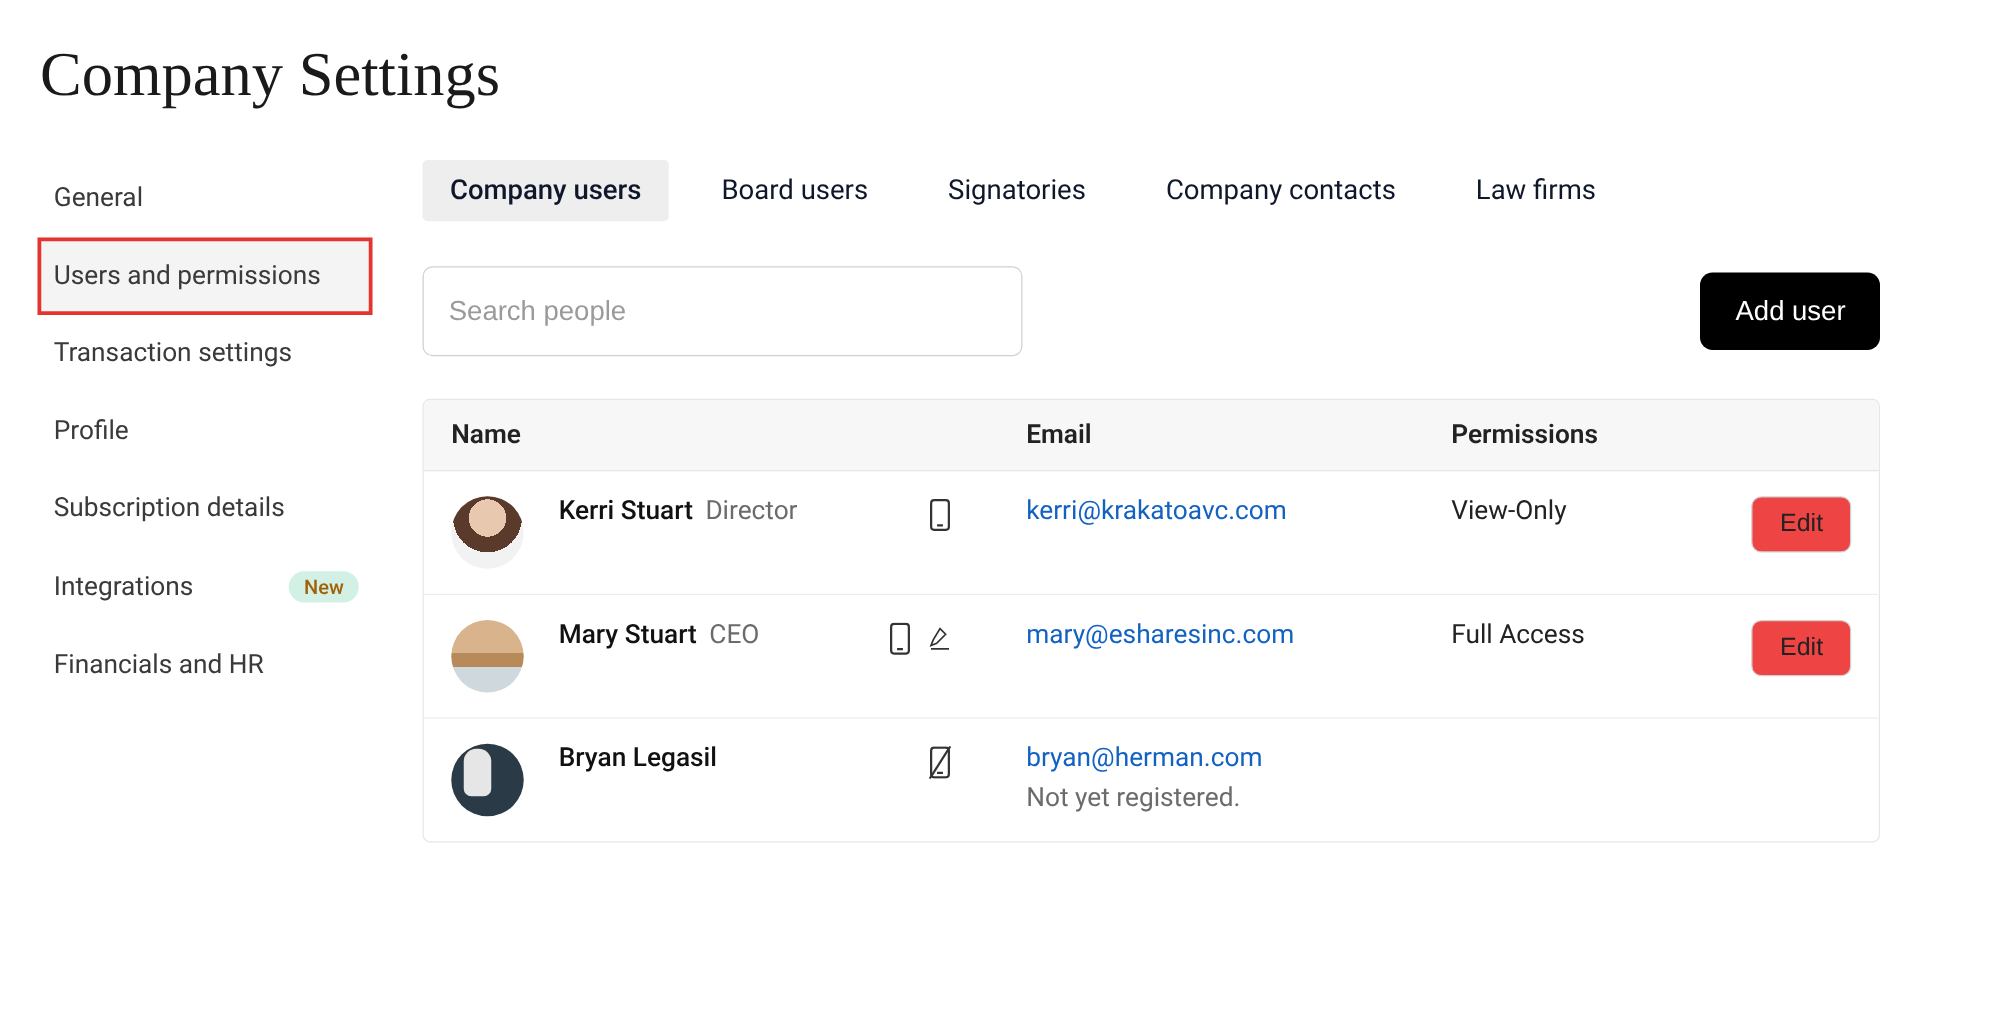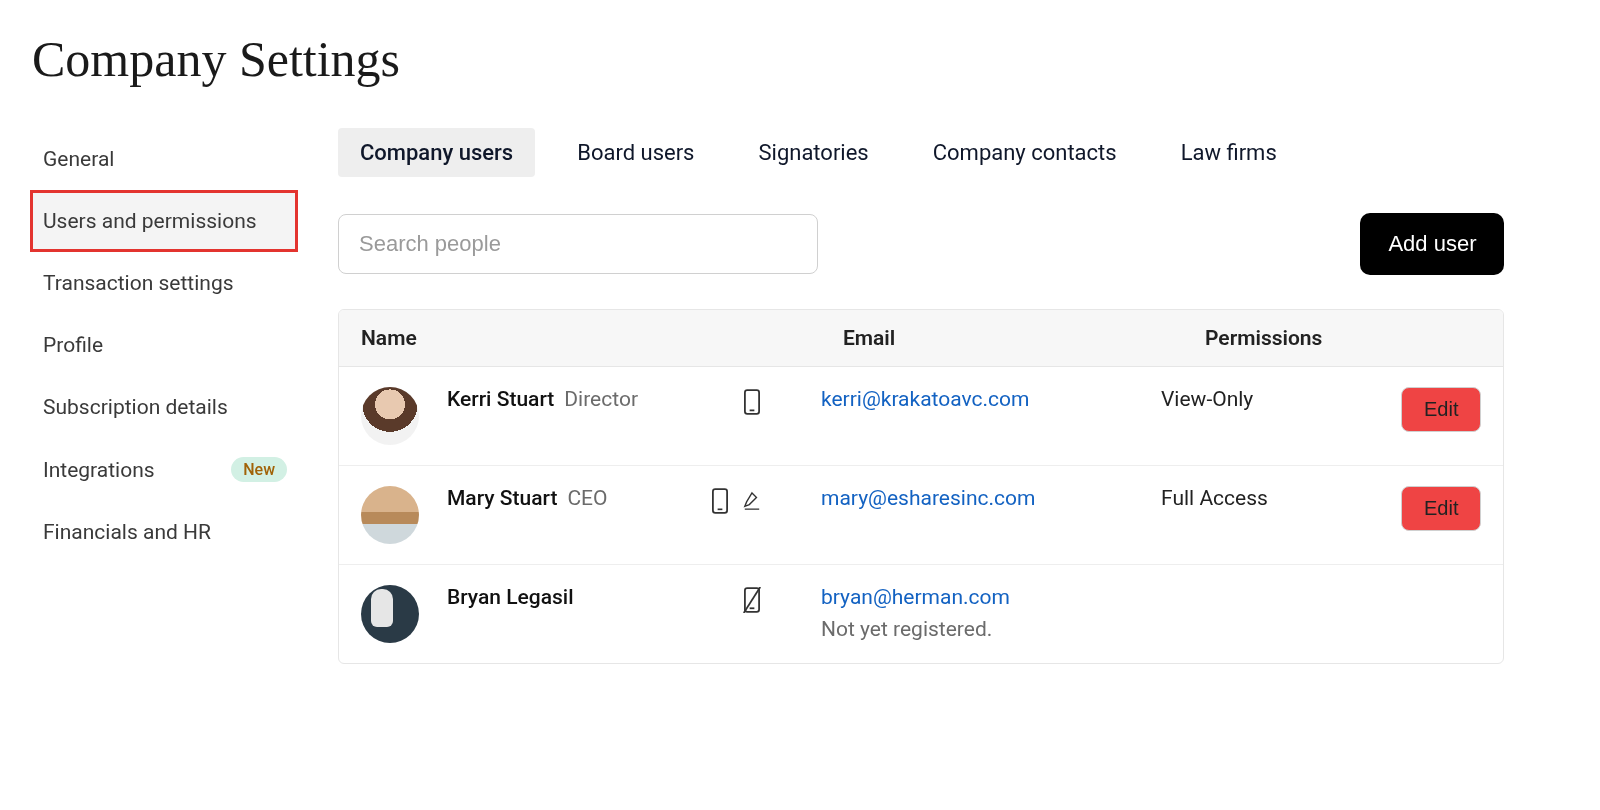--- a/index.html
+++ b/index.html
@@ -72,21 +72,21 @@
     font-weight: 500;
   }
   .toolbar {
     display: flex;
     justify-content: space-between;
     align-items: center;
     margin-bottom: 34px;
   }
   .search-input {
     width: 480px;
-    height: 60px;
+    height: 72px;
     font-size: 22px;
     padding: 0 20px;
     border: 1px solid #d0d0d0;
     border-radius: 8px;
     color: #a16207;
   }
   .search-input::placeholder { color: #9a9a9a; }
   .add-user-btn {
     background: #000;
     color: #fff;
@@ -103,21 +103,20 @@
     overflow: hidden;
   }
   .thead {
     display: flex;
     background: #f7f7f7;
     border-bottom: 1px solid #e6e6e6;
     padding: 16px 22px;
     font-size: 21px;
     font-weight: 600;
     color: #222;
-    gap: 22px;
   }
   .col-name { flex: 0 0 460px; }
   .col-email { flex: 0 0 340px; }
   .col-perm { flex: 0 0 240px; }
   .col-actions { flex: 1; text-align: right; }
   .trow {
     display: flex;
     align-items: flex-start;
     padding: 20px 22px;
     border-bottom: 1px solid #eee;

